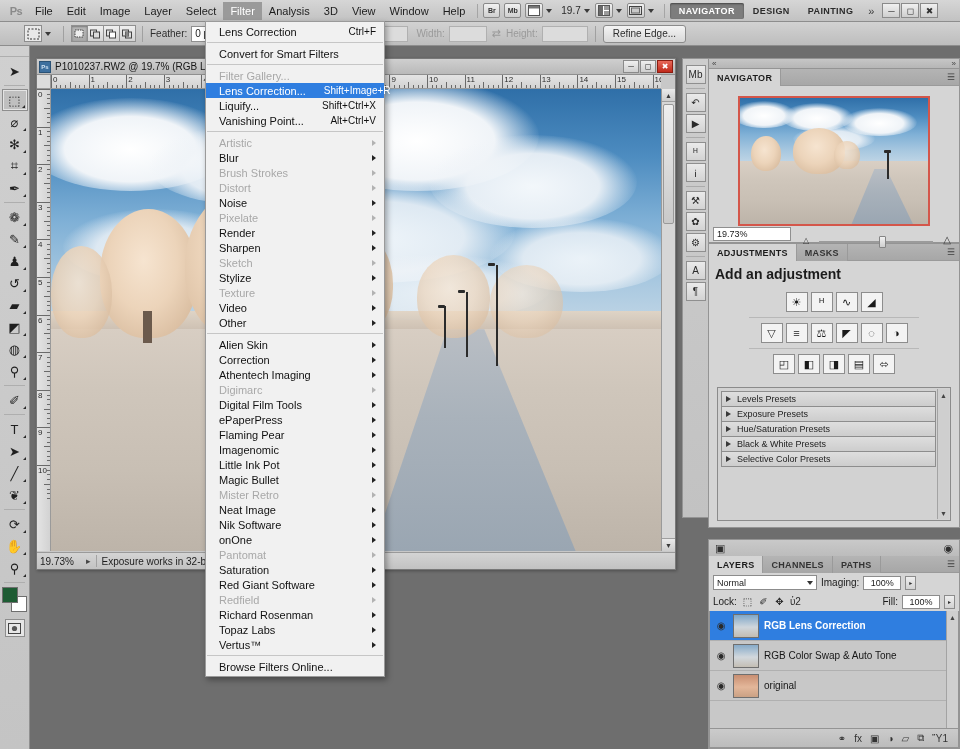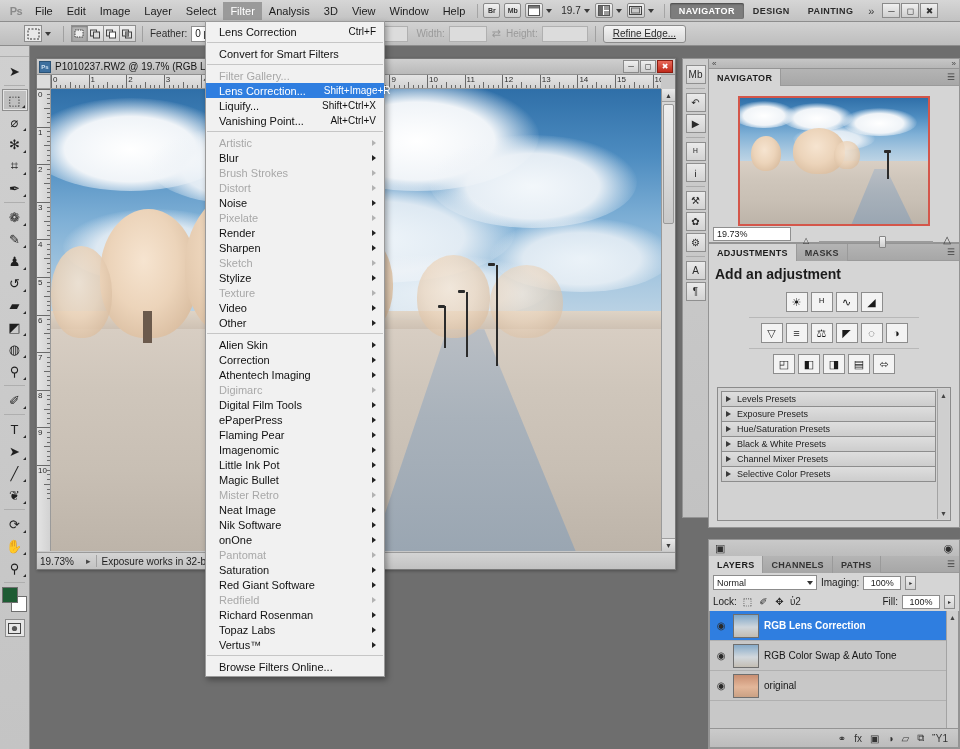--- a/index.html
+++ b/index.html
@@ -58,21 +58,21 @@
              display:flex;align-items:center;justify-content:center; margin-right:-1px; }
   .modebtn.on { background:linear-gradient(#b9b9b9,#a9a9a9); box-shadow:inset 0 1px 2px rgba(0,0,0,.35); }
   .optlabel { font-size:10px; color:#2e2e2e; margin-right:4px; }
   .optlabel.dim { color:#9a9a9a; }
   .optinput { height:16px; border:1px solid #8f8f8f; background:#fff; font-size:10px;
               padding:1px 3px; color:#222; }
   .optinput.dim { background:#dcdcdc; border-color:#b0b0b0; }
   .refine {
     height:18px; padding:0 9px; border:1px solid #8b8b8b; border-radius:3px;
     background:linear-gradient(#f4f4f4,#d8d8d8); font-size:10px; color:#2d2d2d;
-    display:flex;align-items:center;text-decoration:underline;
+    display:flex;align-items:center;
   }
 
   
   .toolbar {
     position:absolute; left:0; top:46px; width:30px; height:703px;
     background:linear-gradient(#d0d0d0,#c4c4c4); border-right:1px solid #909090;
     padding-top:4px;
   }
   .tgrip { height:7px; border-bottom:1px solid #aeaeae; margin-bottom:3px; }
   .tool {
@@ -1011,24 +1011,20 @@
             <div class="preset-row">
               <span class="ptri"></span>
               <span>Hue/Saturation Presets</span>
             </div>
             <div class="preset-row">
               <span class="ptri"></span>
               <span>Black &amp; White Presets</span>
             </div>
             <div class="preset-row">
               <span class="ptri"></span>
-              <span>Channel Mixer Presets</span>
-            </div>
-            <div class="preset-row">
-              <span class="ptri"></span>
               <span>Selective Color Presets</span>
             </div>
           </div>
         <div class="pscroll">
           <div class="psc-a">▲</div>
           <div class="psc-a" style="position:absolute;bottom:0;left:0;right:0">▼</div>
         </div>
       </div>
     </div>
 

